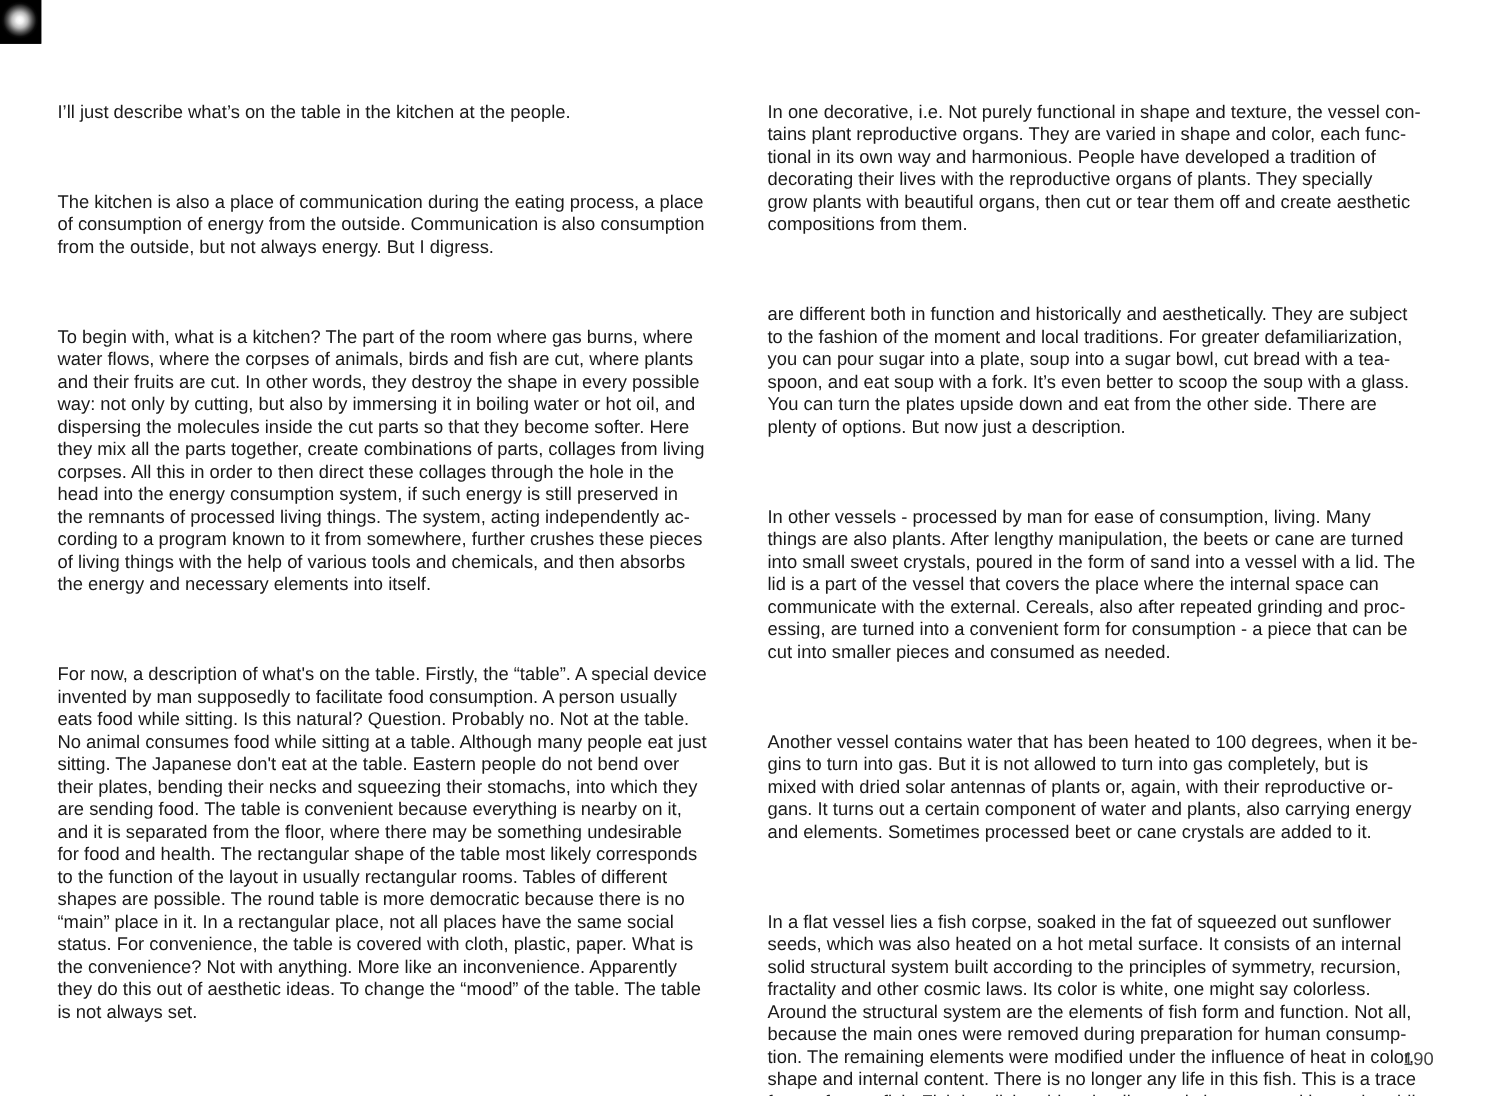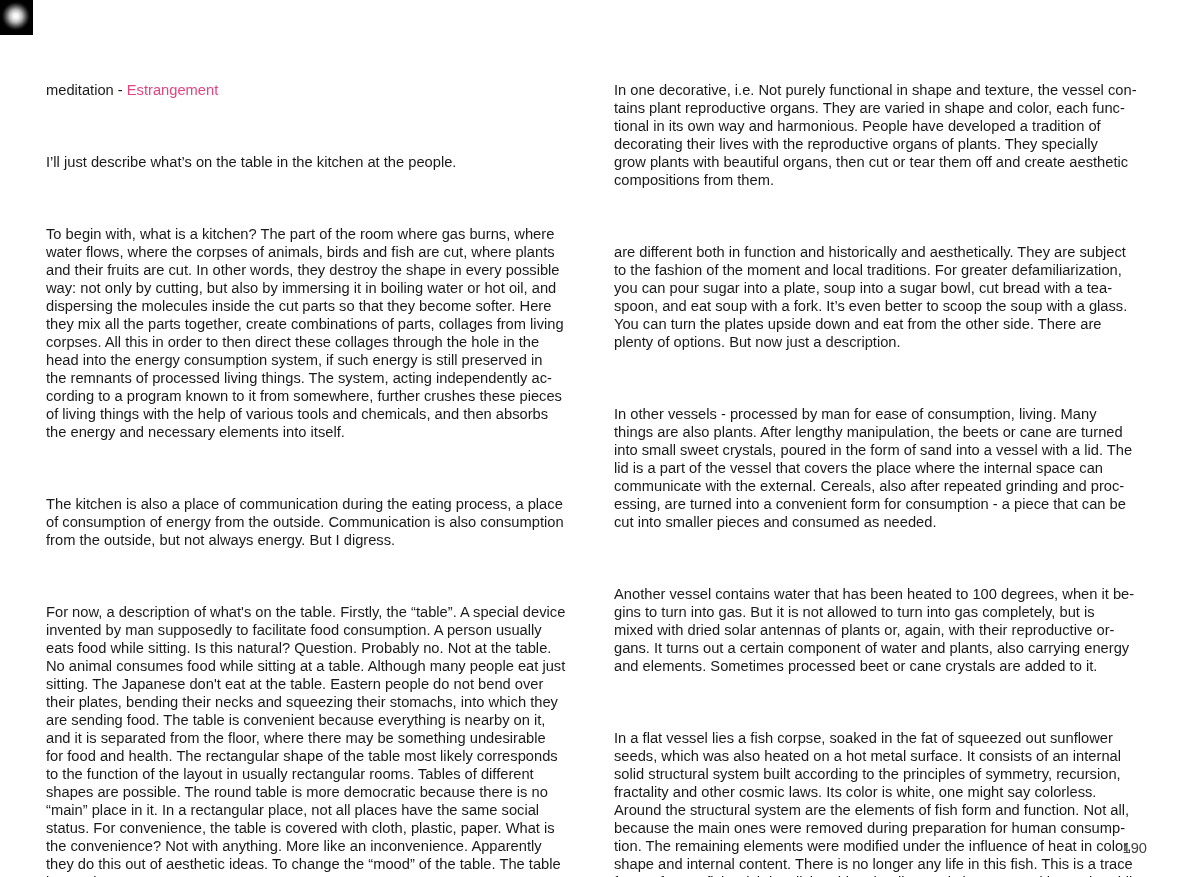--- a/index.html
+++ b/index.html
@@ -42,37 +42,36 @@
   }
 </style>
 </head>
 <body>
 
 <div class="page">
 
   <div class="logo"></div>
 
   <div class="col left">
-    <h1 class="title"><span>meditation - </span><a class="title-link" style="color: rgb(226, 68, 129);">Estrangement</a></h1>
     <p>I’ll just describe what’s on the table in the kitchen at the people.</p>
+    <p>The kitchen is also a place of communication during the eating process, a place
+of consumption of energy from the outside. Communication is also consumption
+from the outside, but not always energy. But I digress.</p>
     <p>To begin with, what is a kitchen? The part of the room where gas burns, where
 water flows, where the corpses of animals, birds and fish are cut, where plants
 and their fruits are cut. In other words, they destroy the shape in every possible
 way: not only by cutting, but also by immersing it in boiling water or hot oil, and
 dispersing the molecules inside the cut parts so that they become softer. Here
 they mix all the parts together, create combinations of parts, collages from living
 corpses. All this in order to then direct these collages through the hole in the
 head into the energy consumption system, if such energy is still preserved in
 the remnants of processed living things. The system, acting independently ac-
 cording to a program known to it from somewhere, further crushes these pieces
 of living things with the help of various tools and chemicals, and then absorbs
 the energy and necessary elements into itself.</p>
-    <p>The kitchen is also a place of communication during the eating process, a place
-of consumption of energy from the outside. Communication is also consumption
-from the outside, but not always energy. But I digress.</p>
     <p>For now, a description of what's on the table. Firstly, the “table”. A special device
 invented by man supposedly to facilitate food consumption. A person usually
 eats food while sitting. Is this natural? Question. Probably no. Not at the table.
 No animal consumes food while sitting at a table. Although many people eat just
 sitting. The Japanese don't eat at the table. Eastern people do not bend over
 their plates, bending their necks and squeezing their stomachs, into which they
 are sending food. The table is convenient because everything is nearby on it,
 and it is separated from the floor, where there may be something undesirable
 for food and health. The rectangular shape of the table most likely corresponds
 to the function of the layout in usually rectangular rooms. Tables of different

